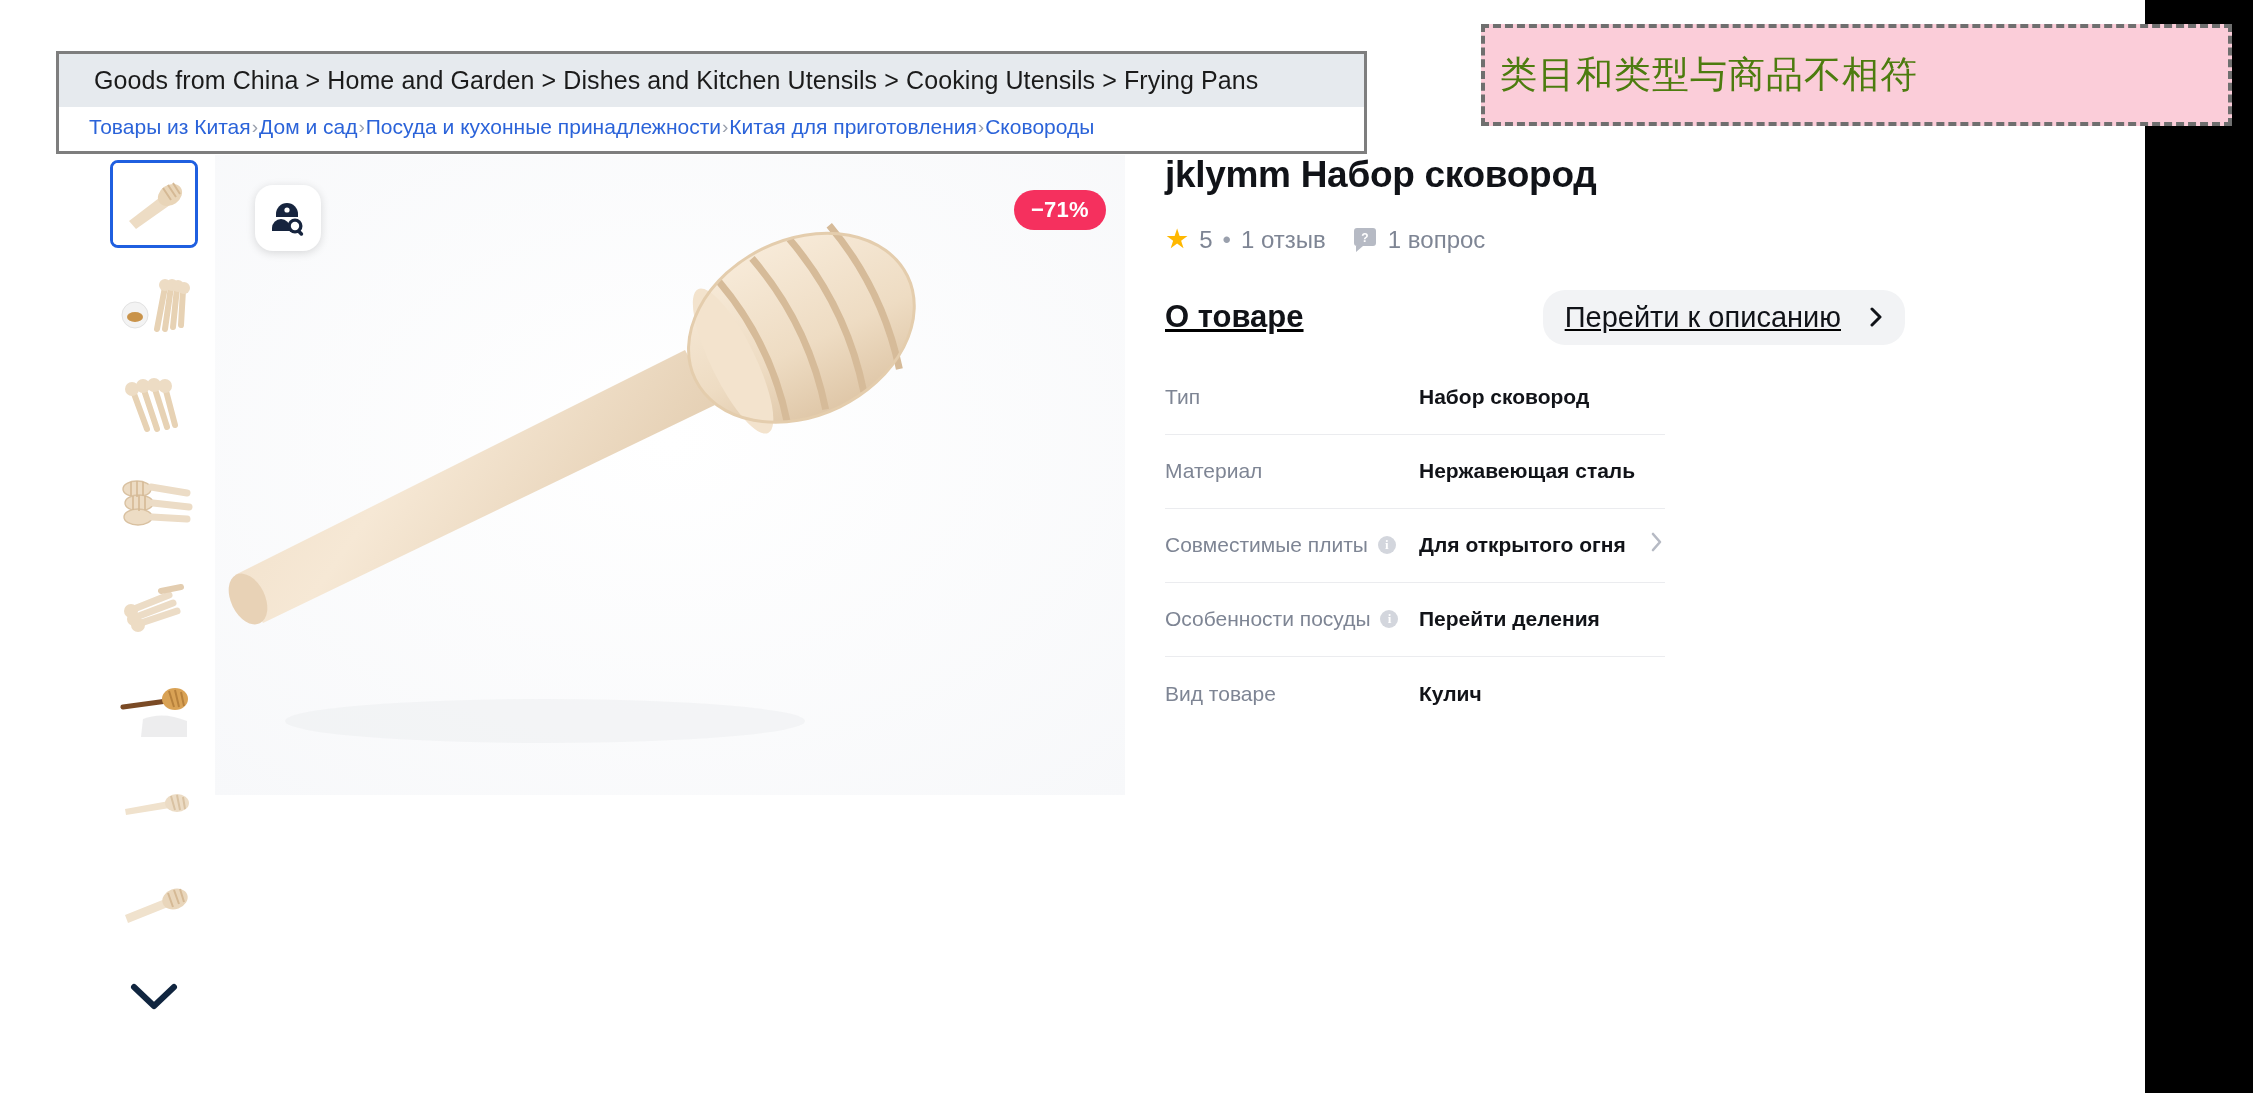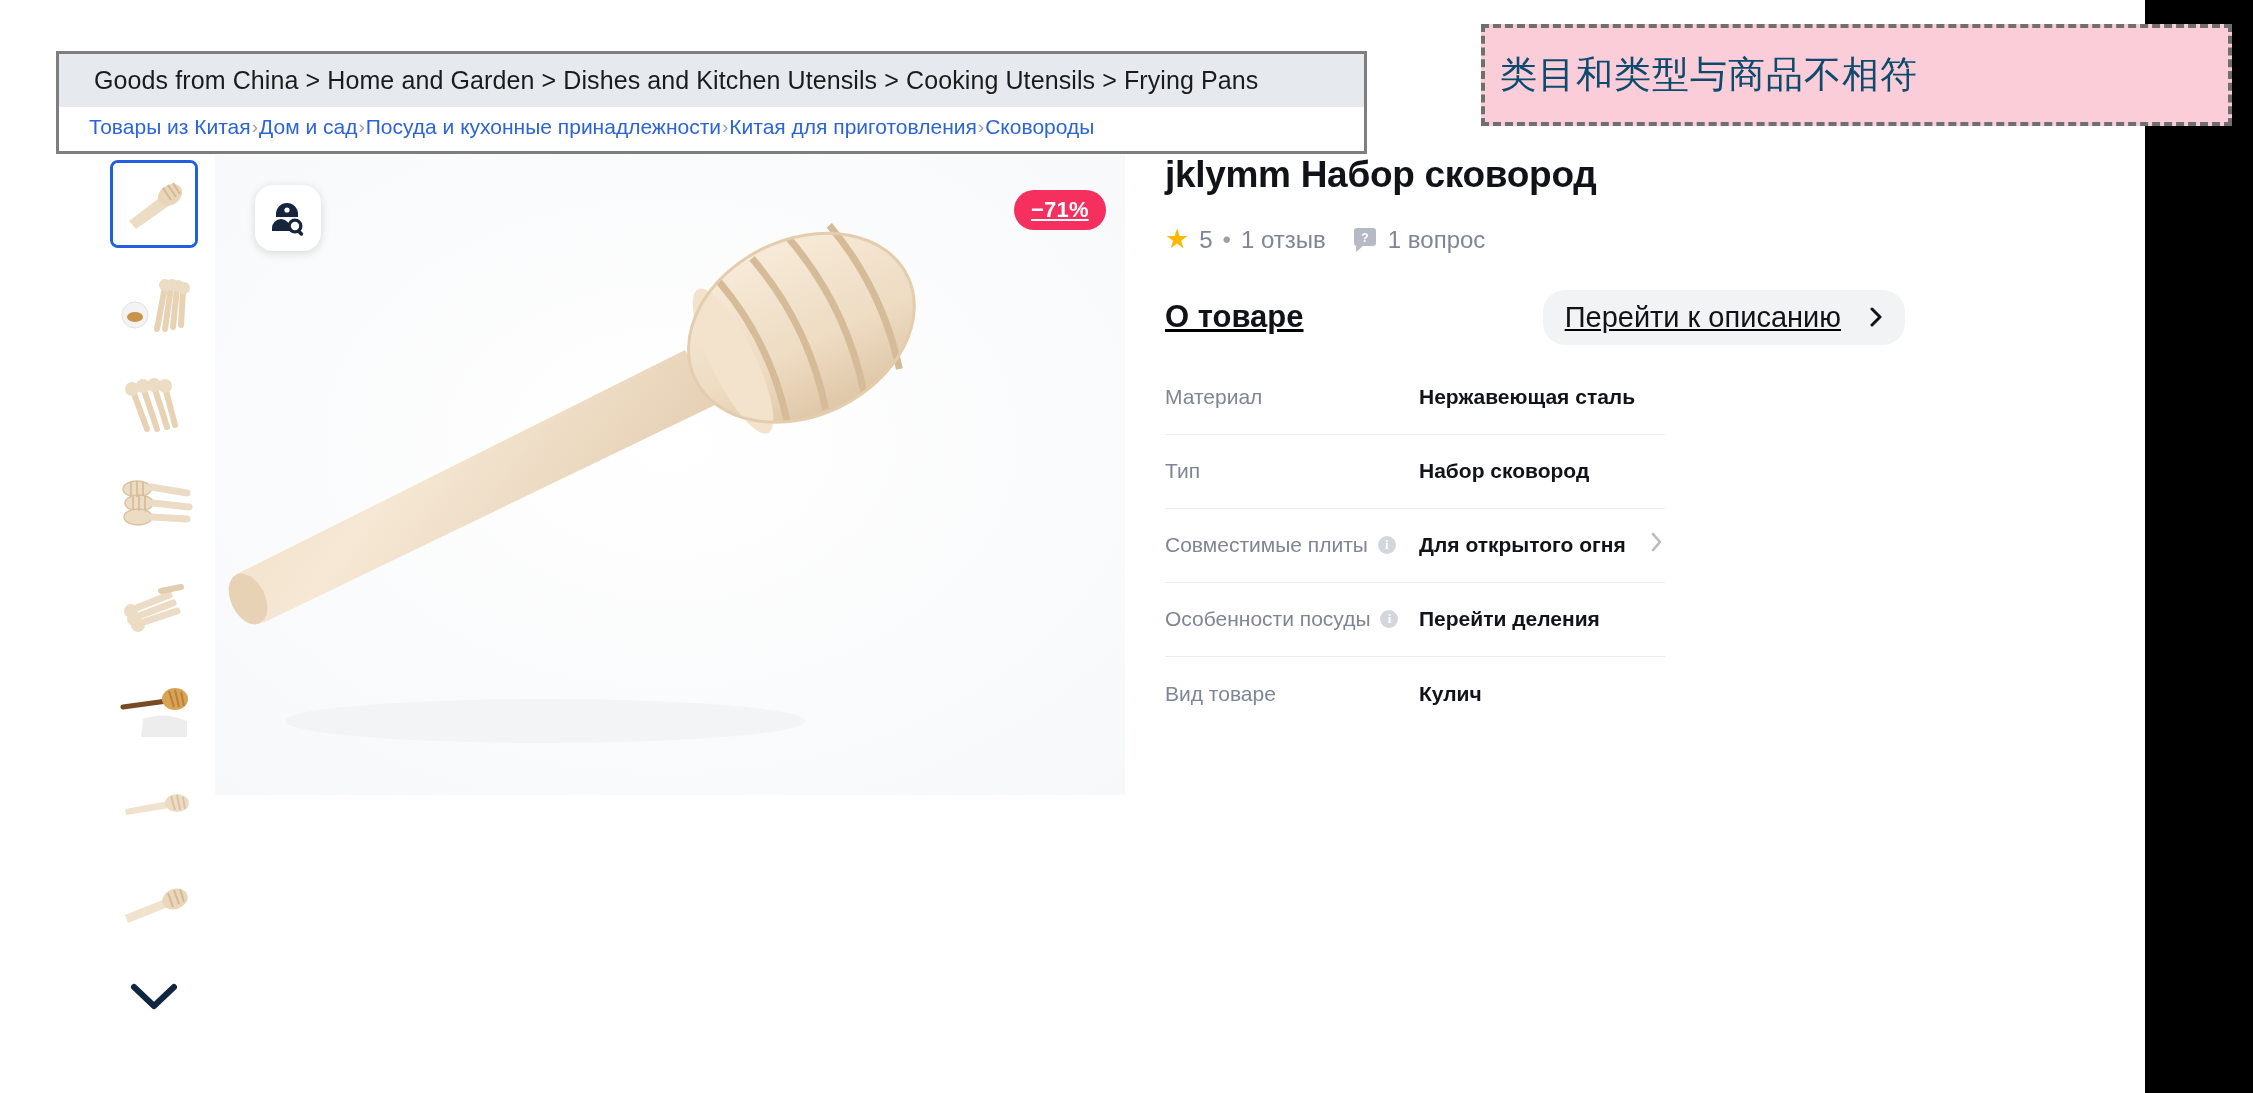--- a/index.html
+++ b/index.html
@@ -113,21 +113,20 @@
     border-radius: 20px;
     background: #f5305e;
     color: #ffffff;
     font-size: 22px;
     font-weight: bold;
     display: flex;
     align-items: center;
     justify-content: center;
     letter-spacing: 0.2px;
     z-index: 3;
-    text-decoration: underline;
   }
 
   
   .info-col {
     position: absolute;
     left: 1165px;
     top: 155px;
     width: 740px;
     z-index: 2;
   }
@@ -267,21 +266,21 @@
     height: 102px;
     background: #fbcdd9;
     border: 4px dashed #6f6f6f;
     z-index: 20;
     display: flex;
     align-items: center;
     padding-left: 15px;
   }
   .annotation-text {
     font-size: 37px;
-    color: #0c4a6e;
+    color: #4d7c0f;
     letter-spacing: 1px;
     font-family: Liberation Serif, serif;
     white-space: nowrap;
   }
 </style>
 </head>
 <body>
 
 <div id="root">
 
@@ -480,30 +479,30 @@
         <svg width="13" height="20" viewBox="0 0 13 20">
           <path d="M2 2 L10 10 L2 18" stroke="#111318" stroke-width="3" fill="none" stroke-linecap="round" stroke-linejoin="round"></path>
         </svg>
       </button>
     </div>
 
     <div class="attr-table">
 
       <div class="attr-row">
         <div class="attr-key">
+          <span>Тип</span>
+        </div>
+        <div class="attr-val">Набор сковород</div>
+      </div>
+
+      <div class="attr-row">
+        <div class="attr-key">
           <span>Материал</span>
         </div>
         <div class="attr-val">Нержавеющая сталь</div>
-      </div>
-
-      <div class="attr-row">
-        <div class="attr-key">
-          <span>Тип</span>
-        </div>
-        <div class="attr-val">Набор сковород</div>
       </div>
 
       <div class="attr-row">
         <div class="attr-key">
           <span>Совместимые плиты</span>
           <span class="info-dot">i</span>
         </div>
         <div class="attr-val">Для открытого огня</div>
         <span class="attr-chevron">
           <svg width="12" height="20" viewBox="0 0 12 20">

